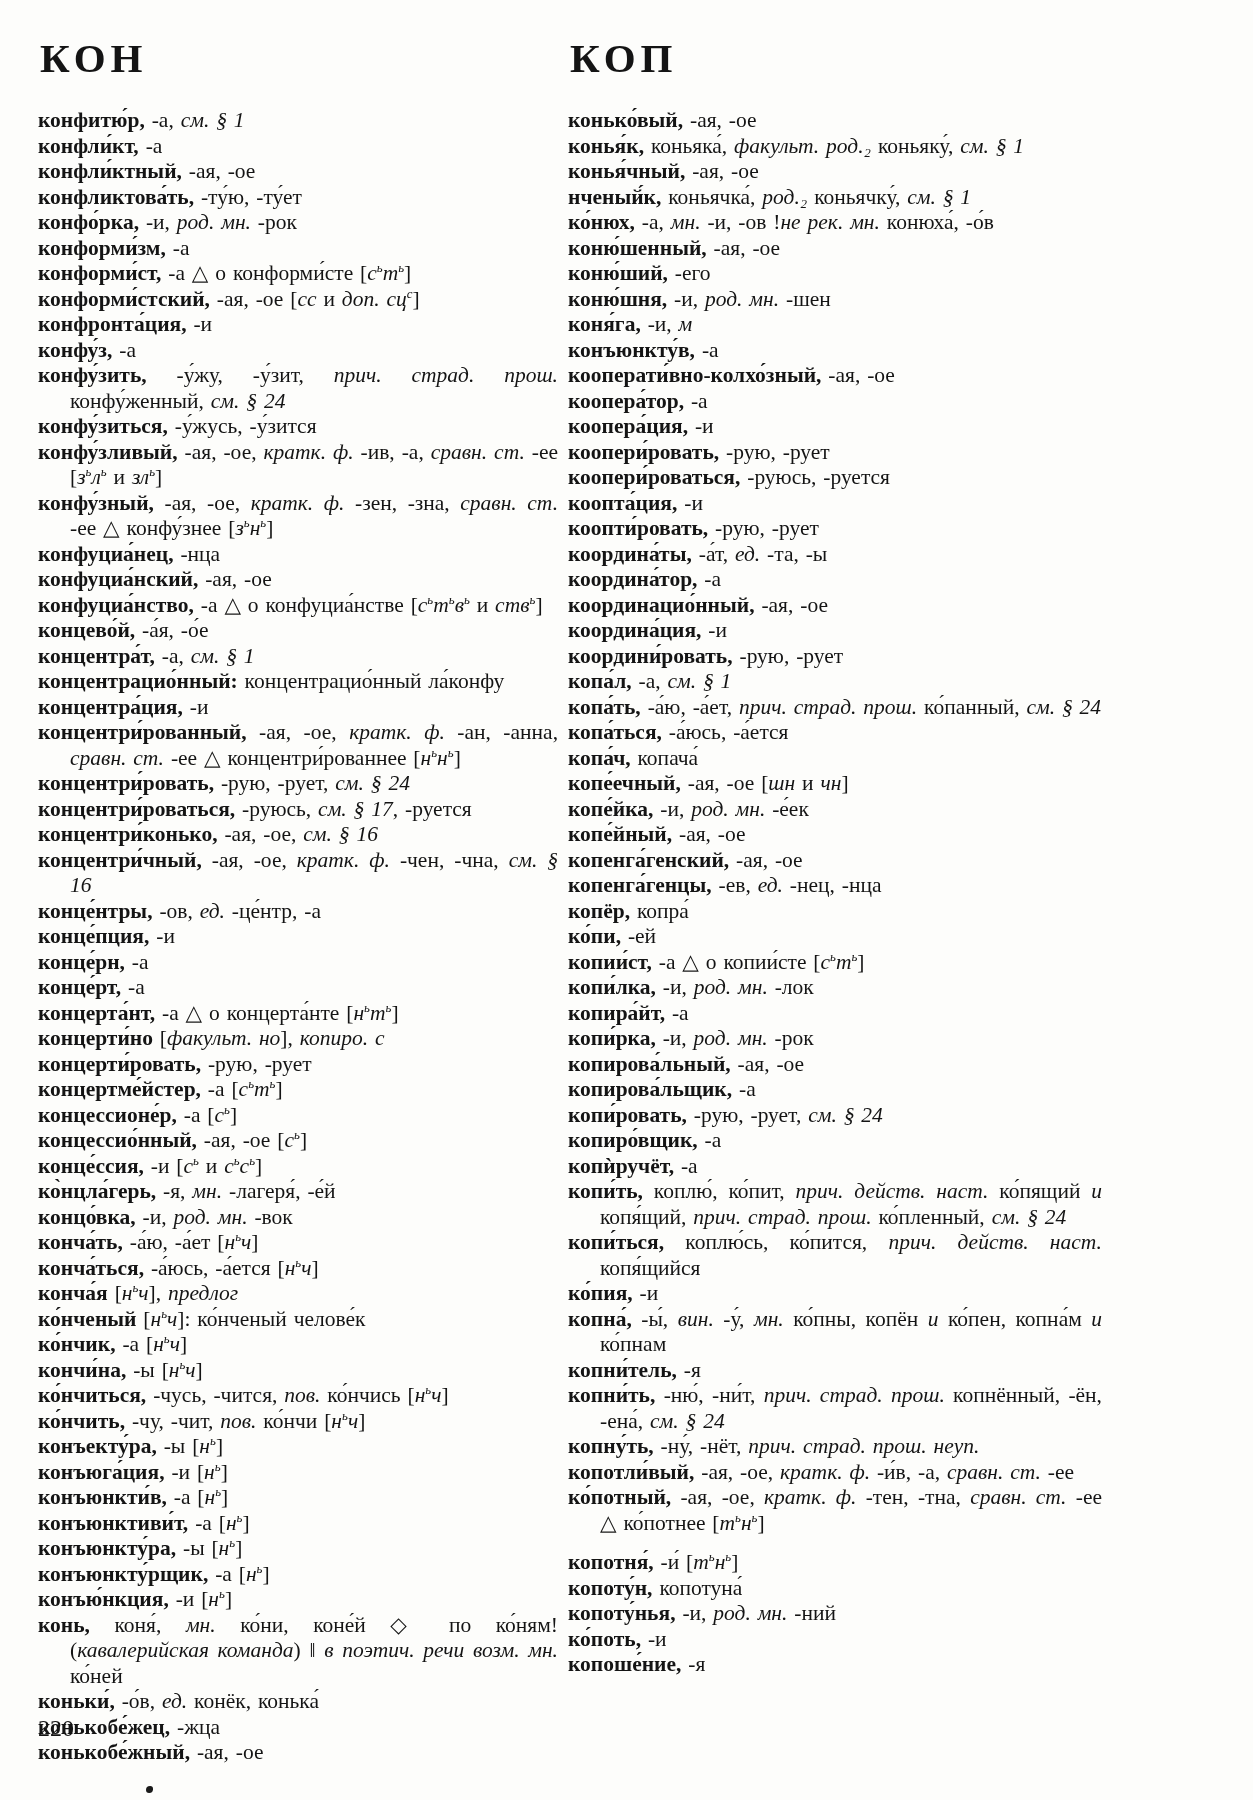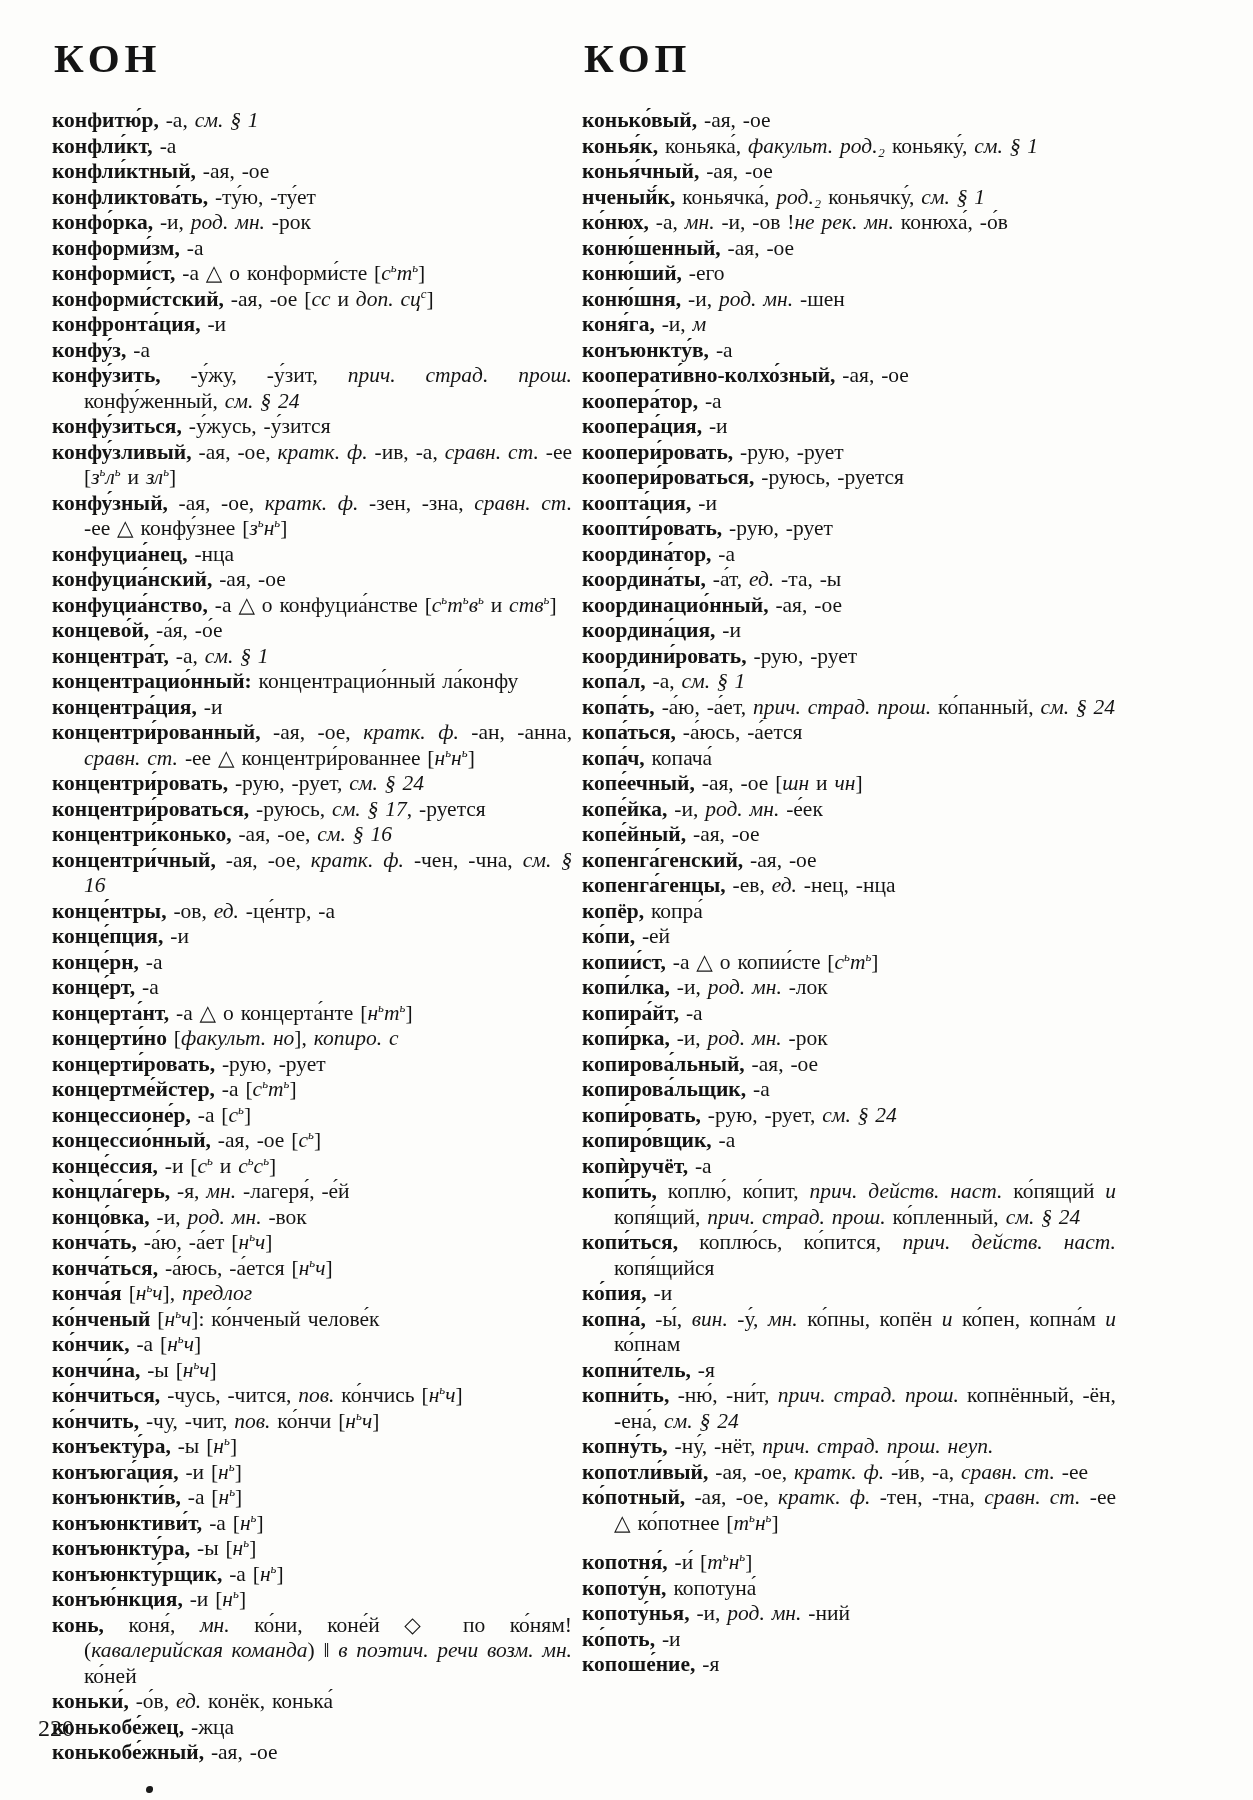--- a/index.html
+++ b/index.html
@@ -3,21 +3,21 @@
 <meta charset="utf-8">
 <style>
   html, body { margin: 0; padding: 0; }
   body {
     width: 1253px; height: 1800px;
     background: #fdfdfb;
     color: #141414;
     font-family: "Liberation Serif", serif;
     overflow: hidden;
   }
-  .page { position: relative; width: 1253px; height: 1800px; padding: 34px 0 0 52px; box-sizing: border-box; }
+  .page { position: relative; width: 1253px; height: 1800px; padding: 34px 0 0 38px; box-sizing: border-box; }
   .cols { display: flex; gap: 10px; }
   .col { width: 520px; }
   .col.right { width: 534px; }
   .col-header {
     font-weight: bold;
     font-size: 41px;
     line-height: 44px;
     letter-spacing: 5px;
     margin: 2px 0 28px 2px;
   }
@@ -131,22 +131,22 @@
           <p class="entry"><b>коню́шня,</b><span> -и, <i>род. мн.</i> -шен</span></p>
           <p class="entry"><b>коня́га,</b><span> -и, <i>м</i></span></p>
           <p class="entry"><b>конъюнкту́в,</b><span> -а</span></p>
           <p class="entry"><b>кооперати́вно-колхо́зный,</b><span> -ая, -ое</span></p>
           <p class="entry"><b>коопера́тор,</b><span> -а</span></p>
           <p class="entry"><b>коопера́ция,</b><span> -и</span></p>
           <p class="entry"><b>коопери́ровать,</b><span> -рую, -рует</span></p>
           <p class="entry"><b>коопери́роваться,</b><span> -руюсь, -руется</span></p>
           <p class="entry"><b>коопта́ция,</b><span> -и</span></p>
           <p class="entry"><b>коопти́ровать,</b><span> -рую, -рует</span></p>
+          <p class="entry"><b>координа́ты,</b><span> -а́т, <i>ед.</i> -та, -ы</span></p>
           <p class="entry"><b>координа́тор,</b><span> -а</span></p>
-          <p class="entry"><b>координа́ты,</b><span> -а́т, <i>ед.</i> -та, -ы</span></p>
           <p class="entry"><b>координацио́нный,</b><span> -ая, -ое</span></p>
           <p class="entry"><b>координа́ция,</b><span> -и</span></p>
           <p class="entry"><b>координи́ровать,</b><span> -рую, -рует</span></p>
           <p class="entry"><b>копа́л,</b><span> -а, <i>см. § 1</i></span></p>
           <p class="entry"><b>копа́ть,</b><span> -а́ю, -а́ет, <i>прич. страд. прош.</i> ко́панный, <i>см. § 24</i></span></p>
           <p class="entry"><b>копа́ться,</b><span> -а́юсь, -а́ется</span></p>
           <p class="entry"><b>копа́ч,</b><span> копача́</span></p>
           <p class="entry"><b>копе́ечный,</b><span> -ая, -ое [<i>шн</i> и <i>чн</i>]</span></p>
           <p class="entry"><b>копе́йка,</b><span> -и, <i>род. мн.</i> -е́ек</span></p>
           <p class="entry"><b>копе́йный,</b><span> -ая, -ое</span></p>

